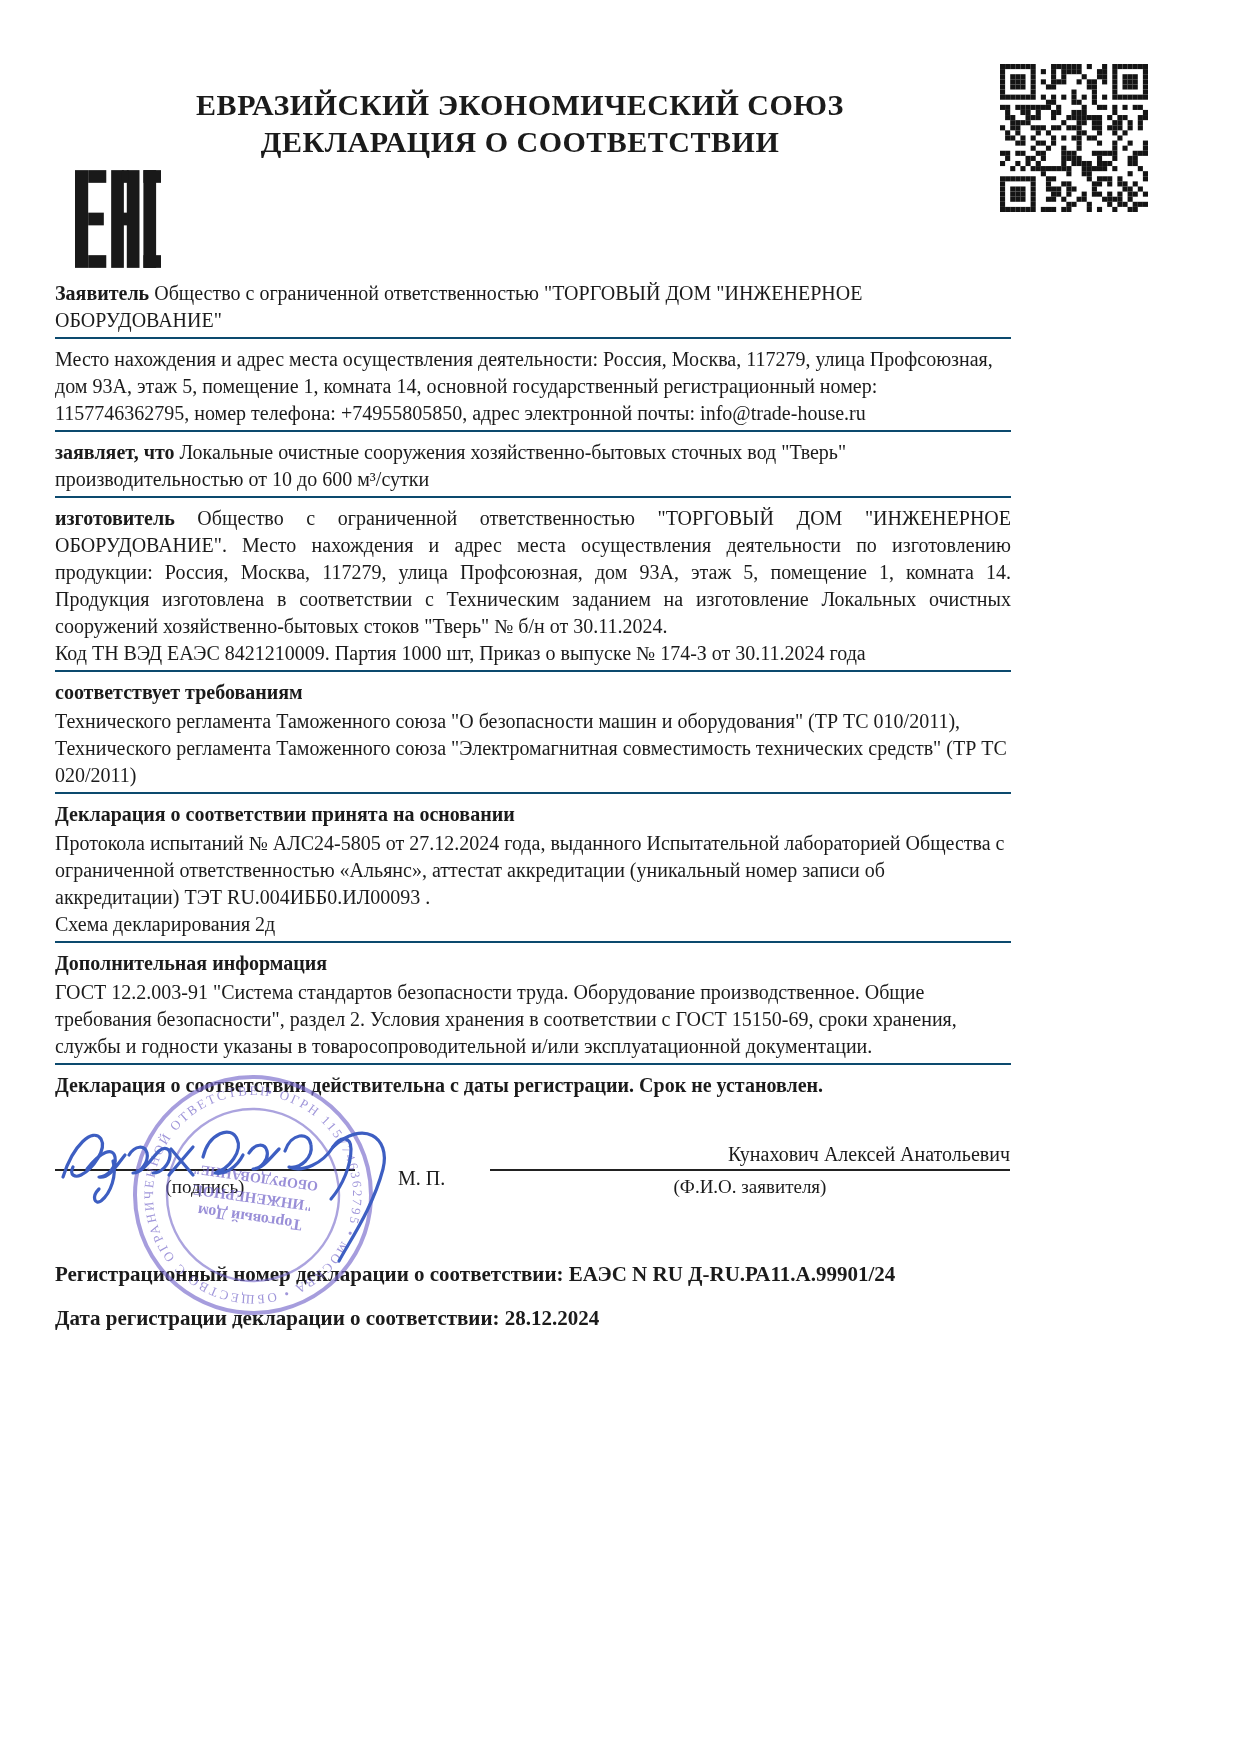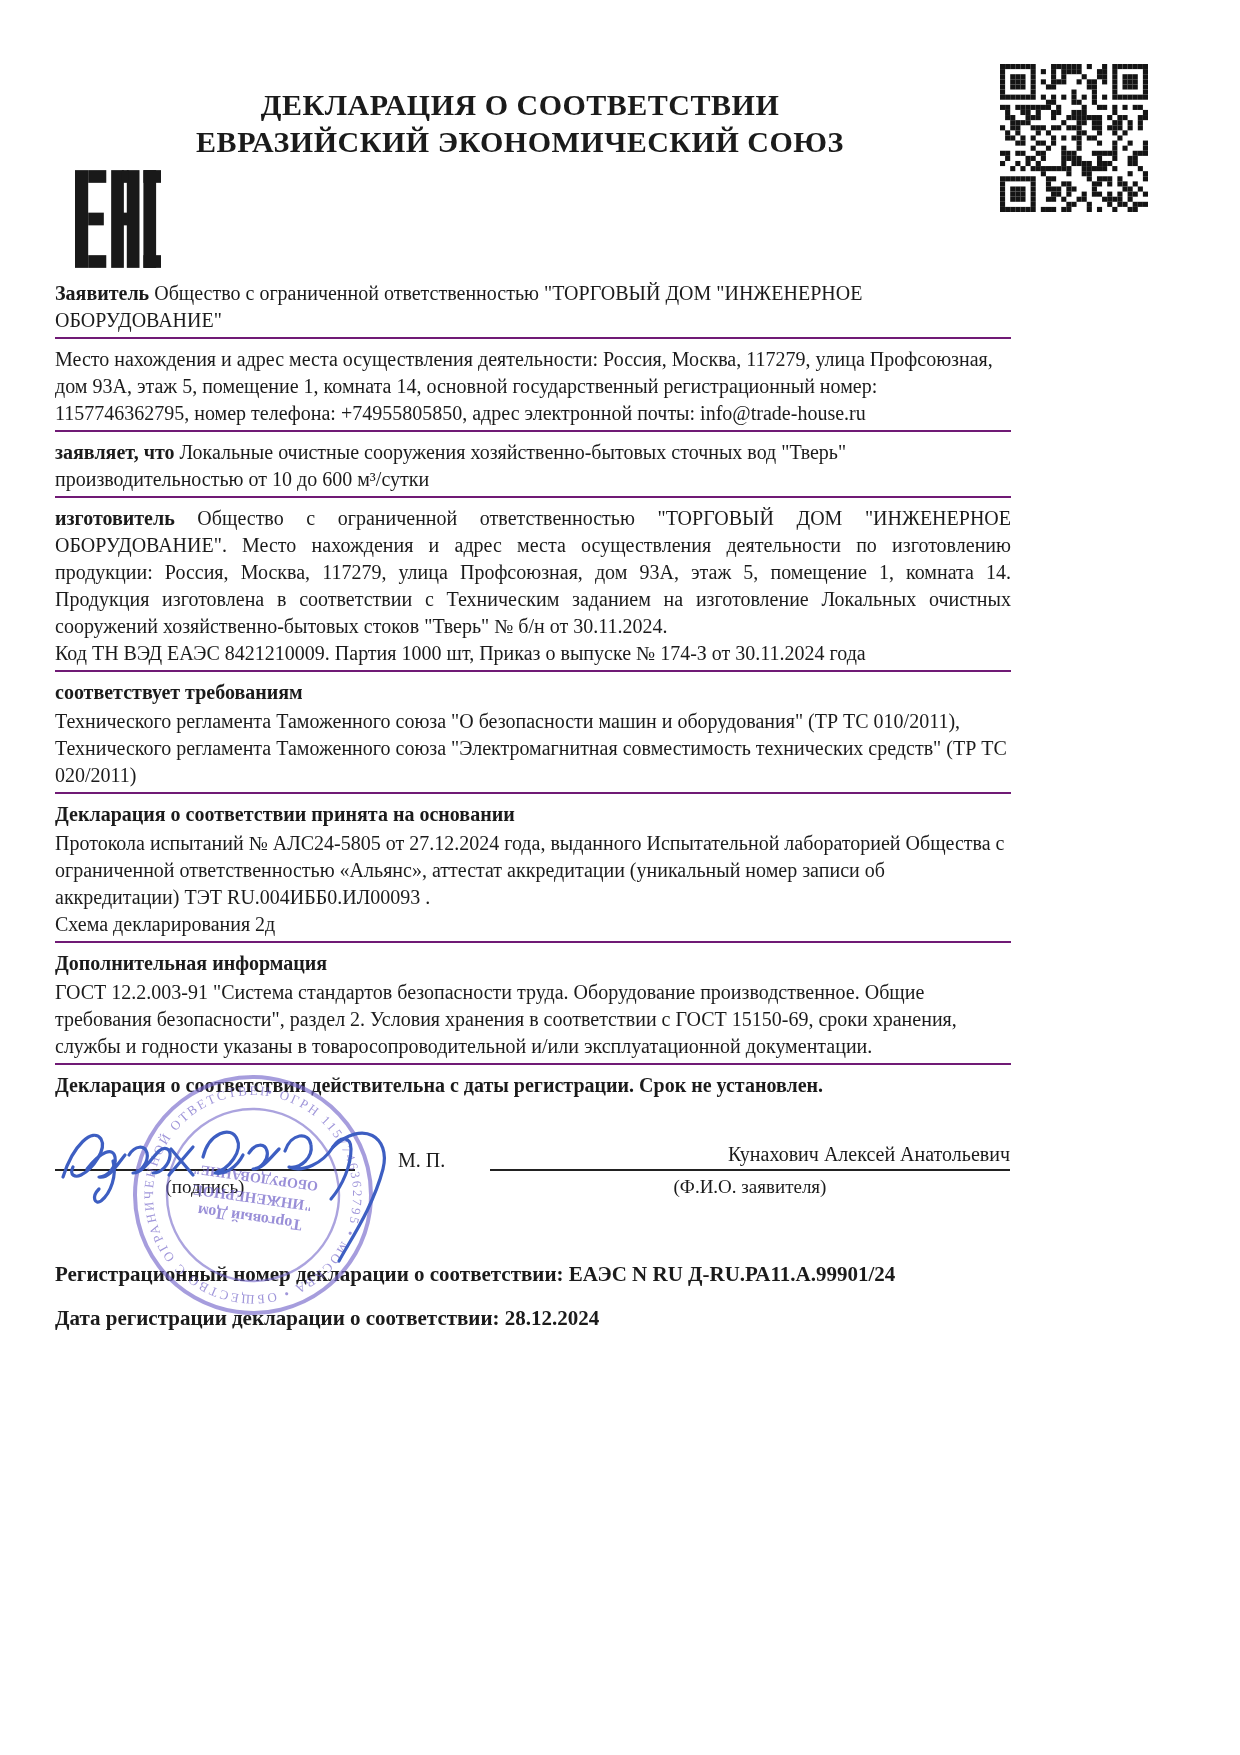--- a/index.html
+++ b/index.html
@@ -17,46 +17,46 @@
     position:absolute; left:150px; top:86px; width:740px;
     text-align:center; font-weight:bold; font-size:30px; line-height:37px;
     letter-spacing:0.5px;
   }
   .eac-logo { position:absolute; left:75px; top:168px; width:86px; height:102px; }
   .qr { position:absolute; left:1000px; top:64px; width:148px; height:148px; }
   .content {
     position:absolute; left:55px; top:280px; width:956px;
     font-size:20px; line-height:27px;
   }
-  .sec { border-bottom:2px solid #701a75; padding-bottom:3px; margin-bottom:7px; }
+  .sec { border-bottom:2px solid #0c4a6e; padding-bottom:3px; margin-bottom:7px; }
   .heading { font-weight:bold; margin-bottom:2px; }
   .justify { text-align:justify;font-family:Liberation Serif, serif; }
   b.lbl { font-weight:bold; }
   .validity { font-weight:bold; margin-top:2px; }
   .sig-row { position:relative; height:88px; margin-top:16px; }
   .sig-line-left { position:absolute; left:0; top:54px; width:300px; border-top:2px solid #222; }
   .sig-caption-left { position:absolute; left:60px; top:58px; width:180px; text-align:center; font-size:19px; }
-  .mp-label { position:absolute; left:343px; top:32px; font-size:20px; }
+  .mp-label { position:absolute; left:343px; top:50px; font-size:20px; }
   .sig-line-right { position:absolute; left:435px; top:54px; width:520px; border-top:2px solid #222; }
   .sig-name { position:absolute; left:435px; top:26px; width:520px; text-align:right; font-size:20px; }
   .sig-caption-right { position:absolute; left:435px; top:58px; width:520px; text-align:center; font-size:19px; }
   .signature-svg { position:absolute; left:-4px; top:-26px; width:410px; height:180px; z-index:3; pointer-events:none; }
   .stamp-svg { position:absolute; left:72px; top:-46px; width:252px; height:252px; z-index:2; opacity:0.85; pointer-events:none; }
   .reg-line { font-weight:bold; font-size:21px; line-height:26px; }
   .reg-number { margin-top:58px; }
   .reg-date { margin-top:18px; }
 </style>
 </head>
 <body>
 
 <div class="page">
 
   <div class="title-block">
+    <div>ЕВРАЗИЙСКИЙ ЭКОНОМИЧЕСКИЙ СОЮЗ</div>
     <div>ДЕКЛАРАЦИЯ О СООТВЕТСТВИИ</div>
-    <div>ЕВРАЗИЙСКИЙ ЭКОНОМИЧЕСКИЙ СОЮЗ</div>
   </div>
 
   <svg class="eac-logo" viewBox="0 0 176 200" aria-hidden="true">
     <g fill="#191919">
       <rect x="0" y="0" width="27" height="200"></rect>
       <rect x="27" y="0" width="37" height="26"></rect>
       <rect x="27" y="87" width="32" height="26"></rect>
       <rect x="27" y="174" width="37" height="26"></rect>
       <rect x="74" y="0" width="26" height="200"></rect>
       <rect x="106" y="0" width="26" height="200"></rect>

